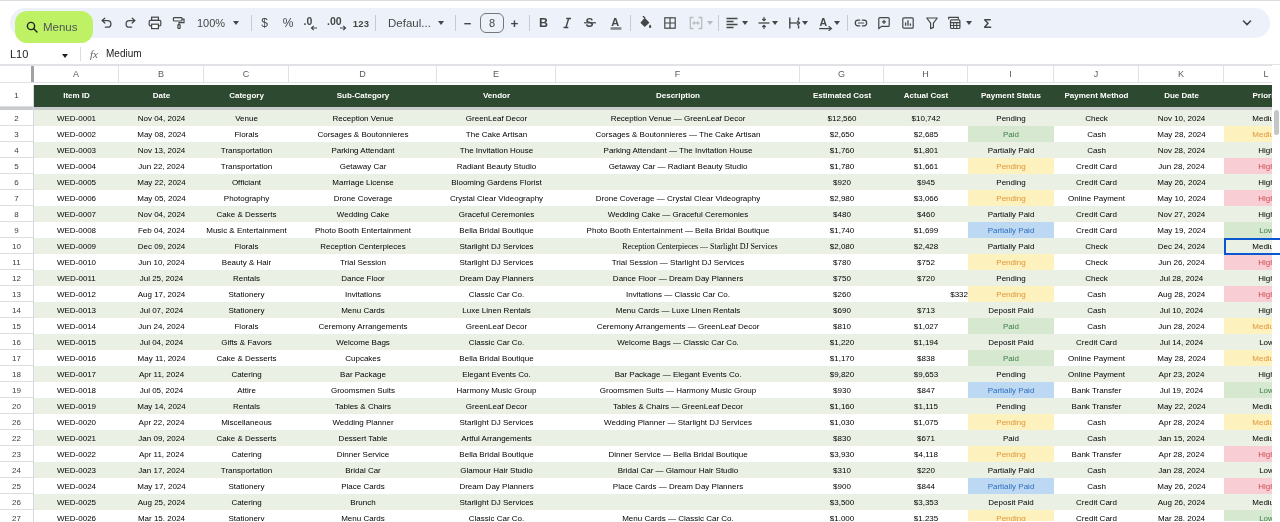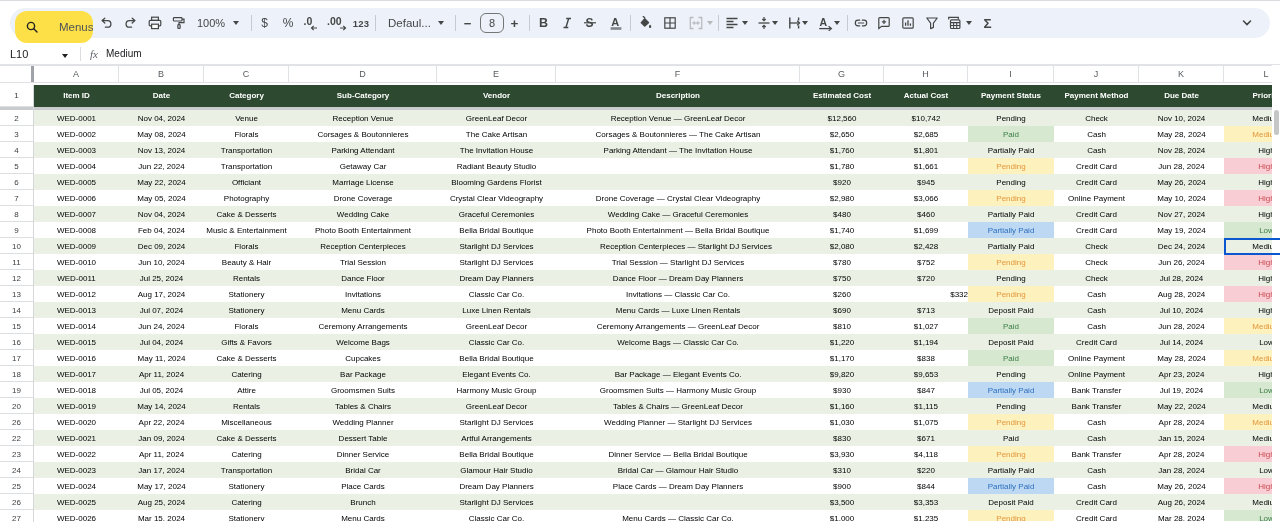--- a/index.html
+++ b/index.html
@@ -6,22 +6,22 @@
   font-family:"Liberation Sans", sans-serif; }
 .caret { display:inline-block; width:0; height:0; border-left:3.5px solid transparent;
   border-right:3.5px solid transparent; border-top:4px solid #444746; margin:0 3px; }
 .tbtx { color:#444746; font-size:11px; }
 
 #tbar { position:absolute; left:10px; top:8px; width:1260px; height:30px; background:#edf2fa;
   border-radius:15px; }
 .ab { position:absolute; top:0; height:30px; display:flex; align-items:center; transform:translateX(-50%); }
 .abl { position:absolute; top:0; height:30px; display:flex; align-items:center; }
 .absep { position:absolute; top:7px; width:1px; height:16px; background:#c7cad1; }
-.menus { position:absolute; left:5px; top:3px; width:78px; height:32px; background:#fde047; border-radius:12px;
-  display:flex; align-items:center; padding-left:10px; color:#50545a; font-size:11.5px; gap:20px; }
+.menus { position:absolute; left:5px; top:3px; width:78px; height:32px; background:#bef264; border-radius:12px;
+  display:flex; align-items:center; padding-left:10px; color:#50545a; font-size:11.5px; gap:4px; }
 #topline { position:absolute; left:0; top:0; width:1280px; height:1px; background:#d9dbde; }
 .menus svg { flex:none; }
 .szbox { display:inline-block; width:24px; height:20px; border:1px solid #747775; border-radius:6px;
   color:#444746; font-size:11px; text-align:center; line-height:18px; }
 #tbchev { position:absolute; right:27px; top:8px; height:30px; display:flex; align-items:center; }
 
 #fbar { position:absolute; left:0; top:44px; width:1280px; height:21px; background:#fff;
   border-bottom:1px solid #e1e3e6; }
 #fbar .name { position:absolute; left:10px; top:0; height:20px; line-height:20px; font-size:11px; color:#202124; }
 #fbar .fcaret { position:absolute; left:62px; top:9px; line-height:0; }
@@ -348,20 +348,21 @@
         <div class="c" style="left:1020px;width:85px;">Cash</div>
         <div class="c" style="left:1105px;width:85px;">Nov 28, 2024</div>
         <div class="c" style="left:1190px;width:85px;">High</div>
       </div>
       <div class="row" style="top:48px">
         <div class="c" style="left:0px;width:85px;">WED-0004</div>
         <div class="c" style="left:85px;width:85px;">Jun 22, 2024</div>
         <div class="c" style="left:170px;width:85px;">Transportation</div>
         <div class="c" style="left:255px;width:148px;">Getaway Car</div>
         <div class="c" style="left:403px;width:119px;">Radiant Beauty Studio</div>
+        <div class="c" style="left:522px;width:244px;">Getaway Car — Radiant Beauty Studio</div>
         <div class="c" style="left:766px;width:84px;">$1,780</div>
         <div class="c" style="left:850px;width:84px;">$1,661</div>
         <div class="c" style="left:934px;width:86px;background:#fdf1bd;color:#e2973a;">Pending</div>
         <div class="c" style="left:1020px;width:85px;">Credit Card</div>
         <div class="c" style="left:1105px;width:85px;">Jun 28, 2024</div>
         <div class="c" style="left:1190px;width:85px;background:#f8ced4;color:#cc4a52;">High</div>
       </div>
       <div class="row band" style="top:64px">
         <div class="c" style="left:0px;width:85px;">WED-0005</div>
         <div class="c" style="left:85px;width:85px;">May 22, 2024</div>
@@ -416,21 +417,21 @@
         <div class="c" style="left:1020px;width:85px;">Credit Card</div>
         <div class="c" style="left:1105px;width:85px;">May 19, 2024</div>
         <div class="c" style="left:1190px;width:85px;background:#d7e8d1;color:#3a7d44;">Low</div>
       </div>
       <div class="row band" style="top:128px">
         <div class="c" style="left:0px;width:85px;">WED-0009</div>
         <div class="c" style="left:85px;width:85px;">Dec 09, 2024</div>
         <div class="c" style="left:170px;width:85px;">Florals</div>
         <div class="c" style="left:255px;width:148px;">Reception Centerpieces</div>
         <div class="c" style="left:403px;width:119px;">Starlight DJ Services</div>
-        <div class="c" style="left:530px;width:244px;">Reception Centerpieces — Starlight DJ Services</div>
+        <div class="c" style="left:544px;width:244px;font-family:Liberation Serif, serif;">Reception Centerpieces — Starlight DJ Services</div>
         <div class="c" style="left:766px;width:84px;">$2,080</div>
         <div class="c" style="left:850px;width:84px;">$2,428</div>
         <div class="c" style="left:934px;width:86px;">Partially Paid</div>
         <div class="c" style="left:1020px;width:85px;">Check</div>
         <div class="c" style="left:1105px;width:85px;">Dec 24, 2024</div>
         <div class="c" style="left:1190px;width:85px;">Medium</div>
       </div>
       <div class="row" style="top:144px">
         <div class="c" style="left:0px;width:85px;">WED-0010</div>
         <div class="c" style="left:85px;width:85px;">Jun 10, 2024</div>

